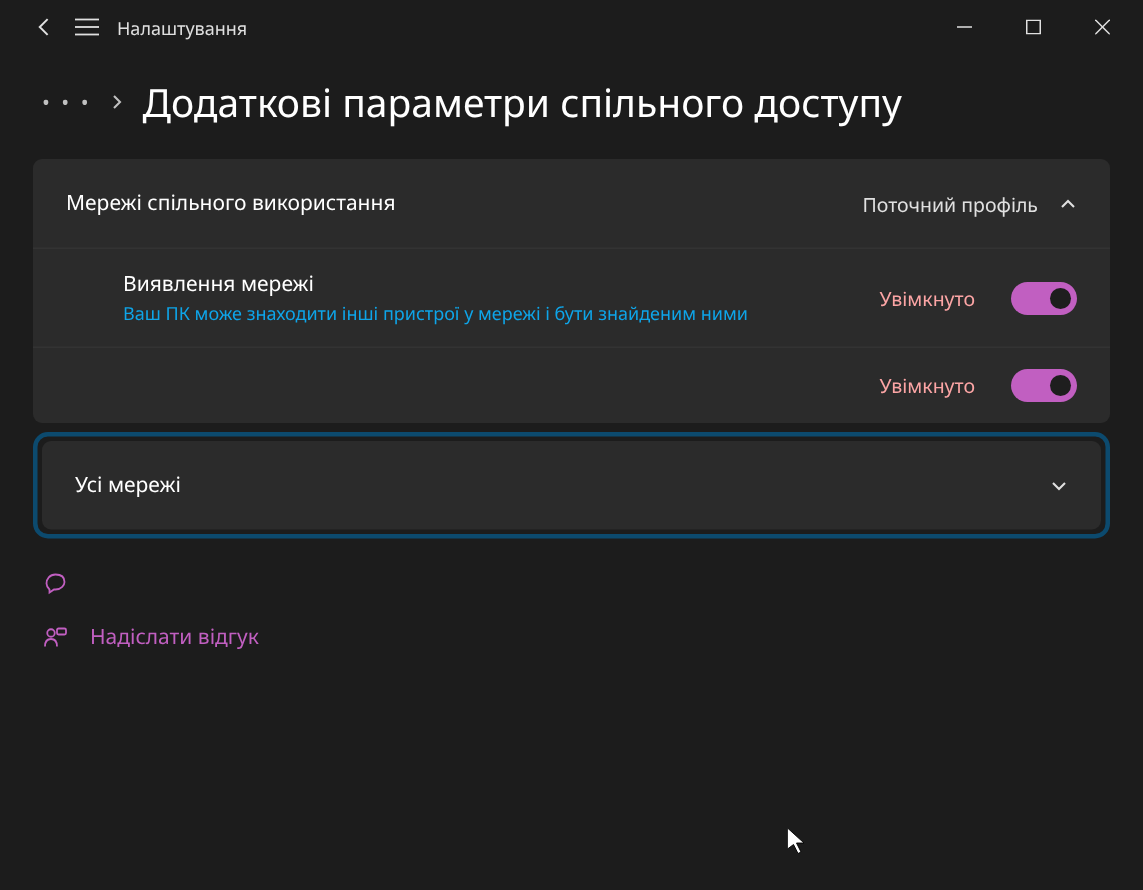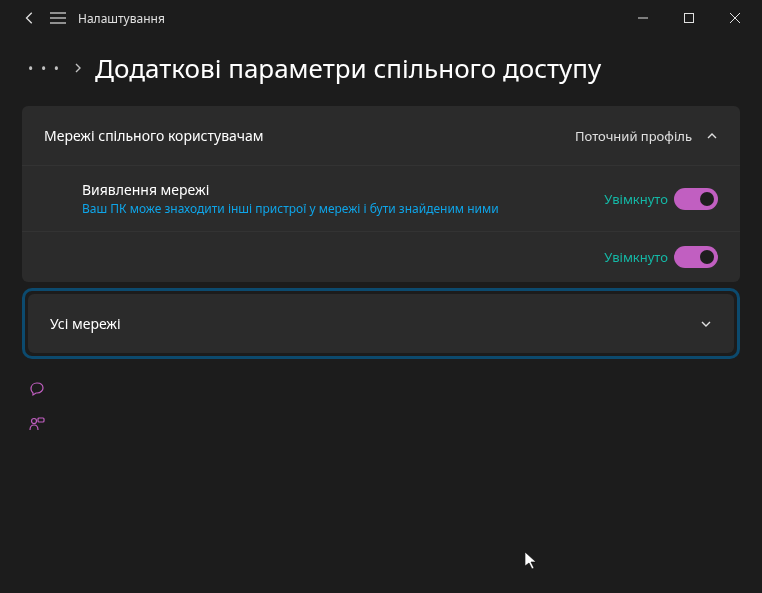--- a/index.html
+++ b/index.html
@@ -55,27 +55,28 @@
     cursor: pointer;
   }
   .panel-header .label { font-size: 14px; color: #ffffff; }
   .panel-header .right { margin-left: auto; display: flex; align-items: center; gap: 14px; color: #e0e0e0; font-size: 13px; }
   .chev { width: 12px; height: 12px; display: inline-flex; align-items: center; justify-content: center; }
 
   .sub-list { border-top: 1px solid rgba(255,255,255,0.04); }
   .sub-item {
     display: flex; align-items: center;
     padding: 14px 22px 14px 60px;
+    gap: 18px;
     border-top: 1px solid rgba(255,255,255,0.04);
   }
   .sub-item:first-child { border-top: none; }
   .sub-text { flex: 1; min-width: 0; }
   .sub-title { font-size: 14px; color: #ffffff; }
   .sub-desc { font-size: 12px; color: #0ea5e9; margin-top: 2px; line-height: 1.35; max-width: 480px; }
-  .state-label { font-size: 13px; color: #14b8a6; margin-right: 6px; white-space: nowrap; }
+  .state-label { font-size: 13px; color: #fca5a5; margin-right: 6px; white-space: nowrap; }
 
   .toggle {
     width: 44px; height: 22px; border-radius: 11px;
     background: #c15fc1;
     position: relative;
     cursor: pointer;
   }
   .toggle::after {
     content: "";
     position: absolute;
@@ -153,21 +154,21 @@
       </svg>
   </span>
   <span class="page-title">Додаткові параметри спільного доступу</span>
 </div>
 
 <div class="content">
 
 
   <div class="panel">
     <div class="panel-header">
-      <span class="label">Мережі спільного користувачам</span>
+      <span class="label">Мережі спільного використання</span>
       <span class="right">
         <span>Поточний профіль</span>
         <span class="chev">
           <svg width="12" height="12" viewBox="0 0 12 12">
               <path d="M2 8 L6 4 L10 8" stroke="#e0e0e0" stroke-width="1.4" fill="none"></path>
             </svg>
         </span>
       </span>
     </div>
     <div class="sub-list">
@@ -214,18 +215,19 @@
     </span>
   </div>
   <div class="link-row">
     <span class="icon">
       <svg width="16" height="16" viewBox="0 0 16 16">
           <circle cx="5" cy="5" r="2.5" stroke="#c15fc1" stroke-width="1.2" fill="none"></circle>
           <path d="M1 14 C1 10 3 9 5 9 C7 9 9 10 9 14" stroke="#c15fc1" stroke-width="1.2" fill="none"></path>
           <rect x="9" y="2" width="6" height="4" rx="1" stroke="#c15fc1" stroke-width="1.2" fill="none"></rect>
         </svg>
     </span>
+    <span class="txt">Надіслати відгук</span>
   </div>
 </div>
 
 <svg class="cursor-ptr" viewBox="0 0 16 18">
   <path d="M0 0 L0 14 L4 11 L7 17 L9 16 L6 10 L11 10 Z" fill="#ffffff" stroke="#000" stroke-width="0.6"></path>
 </svg>
 
 </body></html>

